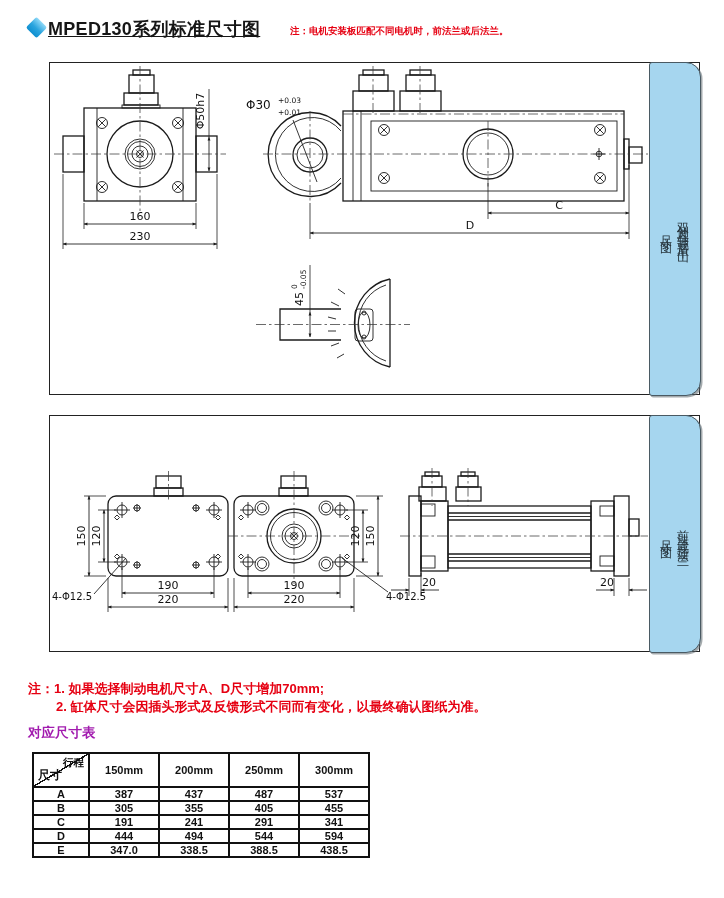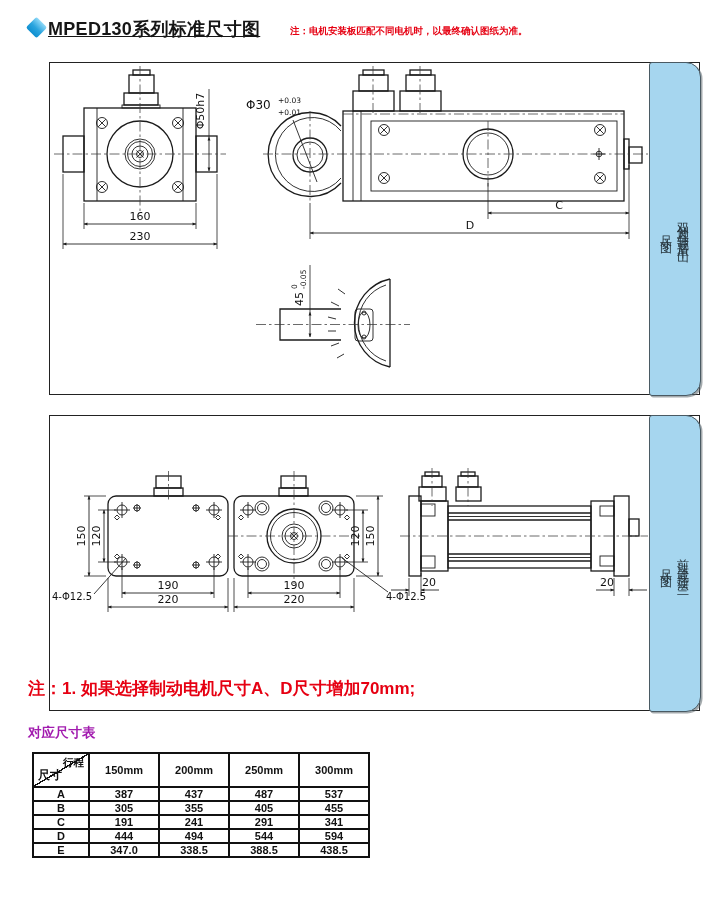--- a/index.html
+++ b/index.html
@@ -20,21 +20,21 @@
   }
   .header-note {
     position:absolute; left:290px; top:25px; font-size:9.5px; font-weight:bold;
     color:#e60012;
   }
   
   .panel {
     position:absolute; left:49px; width:651px; border:1.5px solid #222; background:#fff;
   }
   #panel1 { top:62px; height:333px; }
-  #panel2 { top:415px; height:296px; }
+  #panel2 { top:415px; height:237px; }
   .panel svg { position:absolute; left:0; top:0; }
   .tab {
     position:absolute; right:-2px; top:-1.5px; bottom:-1.5px; width:52px;
     background:#a6d6ef; border:1px solid #4a5a63; border-radius:3px 15px 15px 3px;
     box-shadow:1.5px 1.5px 0 rgba(90,100,105,0.55);
   }
   .vtext {
     position:absolute; writing-mode:vertical-rl; text-orientation:upright;
     font-size:12px; letter-spacing:4px; color:#26343c; font-weight:500; white-space:nowrap;
   }
@@ -46,21 +46,21 @@
   .cl { fill:none; stroke:#3a3a3a; stroke-width:0.75; stroke-dasharray:10 3 2.5 3; }
   .dl { fill:none; stroke:#222; stroke-width:0.9; }
   .xl { fill:none; stroke:#222; stroke-width:0.8; }
   text.dim  { font-family:"DejaVu Sans",sans-serif; font-size:11px; fill:#111; text-anchor:middle; }
   text.dims { font-family:"DejaVu Sans",sans-serif; font-size:7.5px; fill:#111; text-anchor:start; }
   text.dimL { font-family:"DejaVu Sans",sans-serif; font-size:12px; fill:#111; text-anchor:start; }
   text.dim10{ font-family:"DejaVu Sans",sans-serif; font-size:10px; fill:#111; text-anchor:start; }
   
   .notes {
     position:absolute; left:28px; top:680px; color:#e60012; font-weight:bold;
-    font-size:17px; line-height:17.5px;
+    font-size:13px; line-height:17.5px;
   }
   .notes .l2 { margin-left:28px; }
   .table-title {
     position:absolute; left:28px; top:724px; font-size:13.5px; font-weight:bold; color:#a21caf;
   }
   
   table.dims-table {
     position:absolute; left:32px; top:752px; border-collapse:collapse;
     font-size:11px; font-weight:bold; color:#111;
   }
@@ -76,21 +76,21 @@
     background:linear-gradient(to bottom right, transparent 48.8%, #111 48.8%, #111 51.4%, transparent 51.4%);
   }
   th.diag .corner-top    { position:absolute; top:2px;  right:4px; font-size:10.5px; }
   th.diag .corner-bottom { position:absolute; bottom:2px; left:4px; font-size:12px; }
 </style>
 </head>
 <body>
 
 <div class="diamond"></div>
 <div class="page-title">MPED130系列标准尺寸图</div>
-<div class="header-note">注：电机安装板匹配不同电机时，以最终确认图纸为准。</div>
+<div class="header-note">注：电机安装板匹配不同电机时，前法兰或后法兰。</div>
 
 <div class="panel" id="panel1">
   <svg width="600" height="330" viewBox="0 0 600 330">
     <defs>
       <marker id="p1a" viewBox="0 0 10 10" refX="9.5" refY="5" markerWidth="10" markerHeight="4" orient="auto-start-reverse">
         <path d="M0 1 L10 5 L0 9 z" fill="#1b1b1b"></path>
       </marker>
     </defs>
 
     <g>
@@ -410,20 +410,21 @@
     </g>
   </svg>
   <div class="tab">
     <span class="vtext main">前法兰或后法兰</span>
     <span class="vtext sub">尺寸图</span>
   </div>
 </div>
 
 <div class="notes">
   <div class="l1">注：1. 如果选择制动电机尺寸A、D尺寸增加70mm;</div>
+  <div class="l2">2. 缸体尺寸会因插头形式及反馈形式不同而有变化，以最终确认图纸为准。</div>
 </div>
 
 <div class="table-title">对应尺寸表</div>
 
 <table class="dims-table">
   <colgroup>
     <col class="c0">
       <col class="cn">
       <col class="cn">
       <col class="cn">

